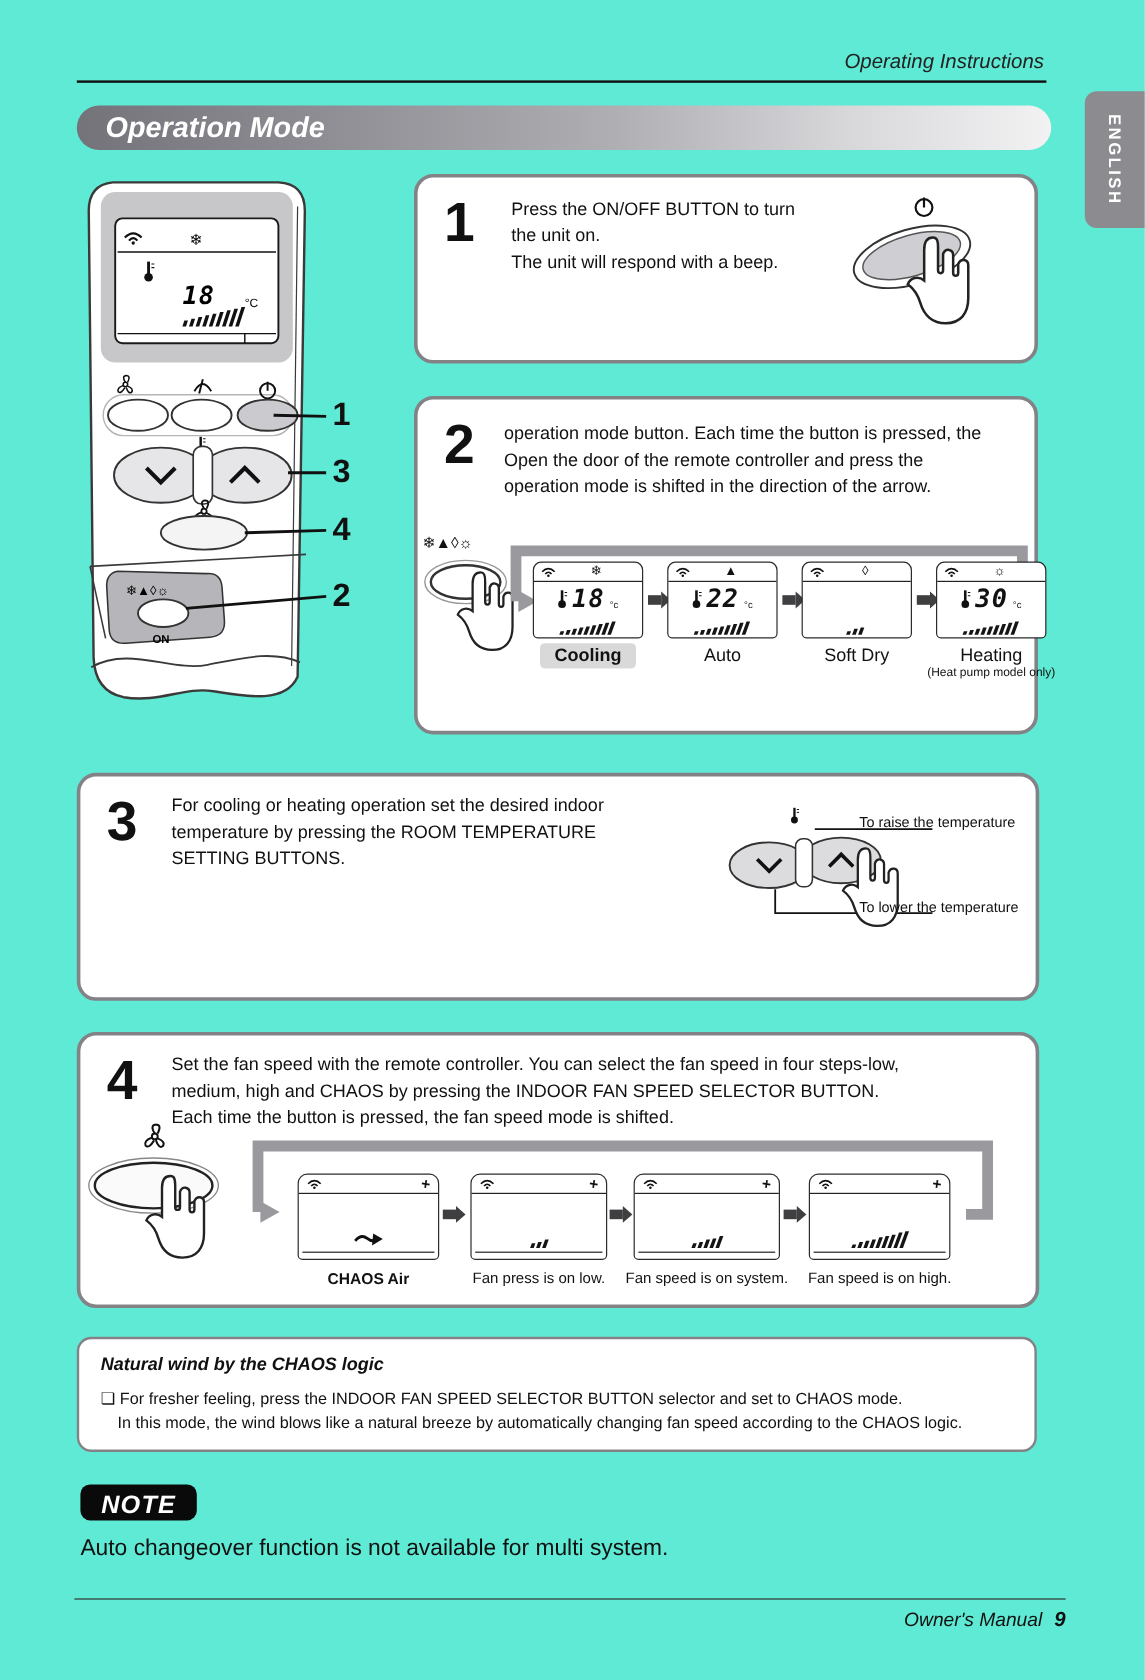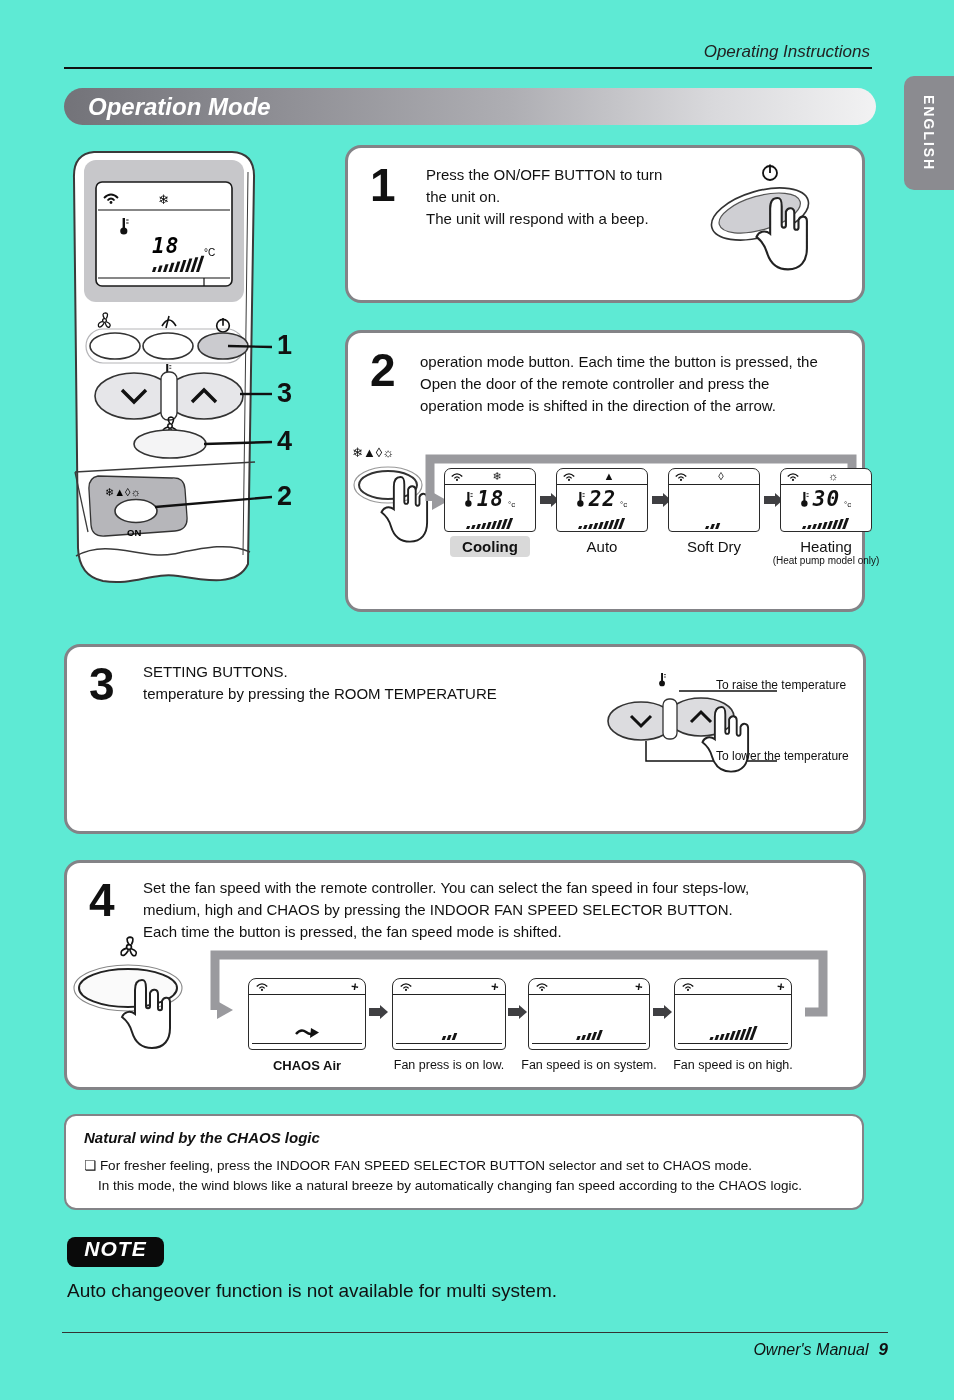--- a/index.html
+++ b/index.html
@@ -54,21 +54,21 @@
                     border-top:7px solid transparent;border-bottom:7px solid transparent;}
 
   .callout-num{position:absolute;font-size:27px;font-weight:bold;}
   .callout-txt{position:absolute;font-size:12px;white-space:nowrap;}
 
   
   .chaos-title{font-weight:bold;font-style:italic;font-size:15px;}
   .chaos-line{font-size:13.5px;line-height:20px;white-space:nowrap;}
 
   .note-badge{top:1237px;left:67px;width:97px;height:30px;background:#0a0a0a;border-radius:8px;
-              display:flex;align-items:flex-start;justify-content:center;}
+              display:flex;align-items:flex-end;justify-content:center;}
   .note-badge span{color:#fff;font-weight:bold;font-style:italic;font-size:21px;letter-spacing:1px;}
   .note-text{top:1280px;left:67px;font-size:19px;}
 
   .ftr-rule{top:1332px;left:62px;width:826px;height:1px;background:#333;}
   .ftr{top:1340px;right:66px;font-style:italic;font-size:16px;}
   .ftr b{font-size:17px;margin-left:10px;}
 </style>
 </head>
 <body>
 
@@ -318,22 +318,23 @@
   <div class="mode-label" style="left:556px;width:92px;">Auto</div>
   <div class="mode-label" style="left:668px;width:92px;">Soft Dry</div>
   <div class="mode-label" style="left:762px;width:128px;">
     <span>Heating</span>
     <span class="mode-sub">(Heat pump model only)</span>
   </div>
 
   <div class="abs ibox" style="left:64px;top:644px;width:796px;height:184px;">
     <div class="abs stepnum" style="left:22px;top:14px;">3</div>
     <div class="abs" style="left:76px;top:14px;">
+      <div class="stepline">For cooling or heating operation set the desired indoor</div>
+      <div class="stepline">temperature by pressing the ROOM TEMPERATURE</div>
       <div class="stepline">SETTING BUTTONS.</div>
-      <div class="stepline">temperature by pressing the ROOM TEMPERATURE</div>
     </div>
     <svg class="abs" style="left:534px;top:26px;" width="260" height="122" viewBox="0 0 260 122">
       <use href="#thermoicon" transform="translate(58,0) scale(0.8)"></use>
       <ellipse cx="40" cy="48" rx="33" ry="19" fill="#dcdcdf" stroke="#333" stroke-width="1.6"></ellipse>
       <ellipse cx="100" cy="44" rx="33" ry="19" fill="#dcdcdf" stroke="#333" stroke-width="1.6"></ellipse>
       <rect x="62" y="26" width="14" height="40" rx="6" fill="#fff" stroke="#333" stroke-width="1.3"></rect>
       <polyline points="30,43 40,53 50,43" fill="none" stroke="#111" stroke-width="3"></polyline>
       <polyline points="90,49 100,39 110,49" fill="none" stroke="#111" stroke-width="3"></polyline>
       <path d="M 78,18 L 176,18" fill="none" stroke="#111" stroke-width="1.5"></path>
       <path d="M 45,68 L 45,88 L 176,88" fill="none" stroke="#111" stroke-width="1.5"></path>

